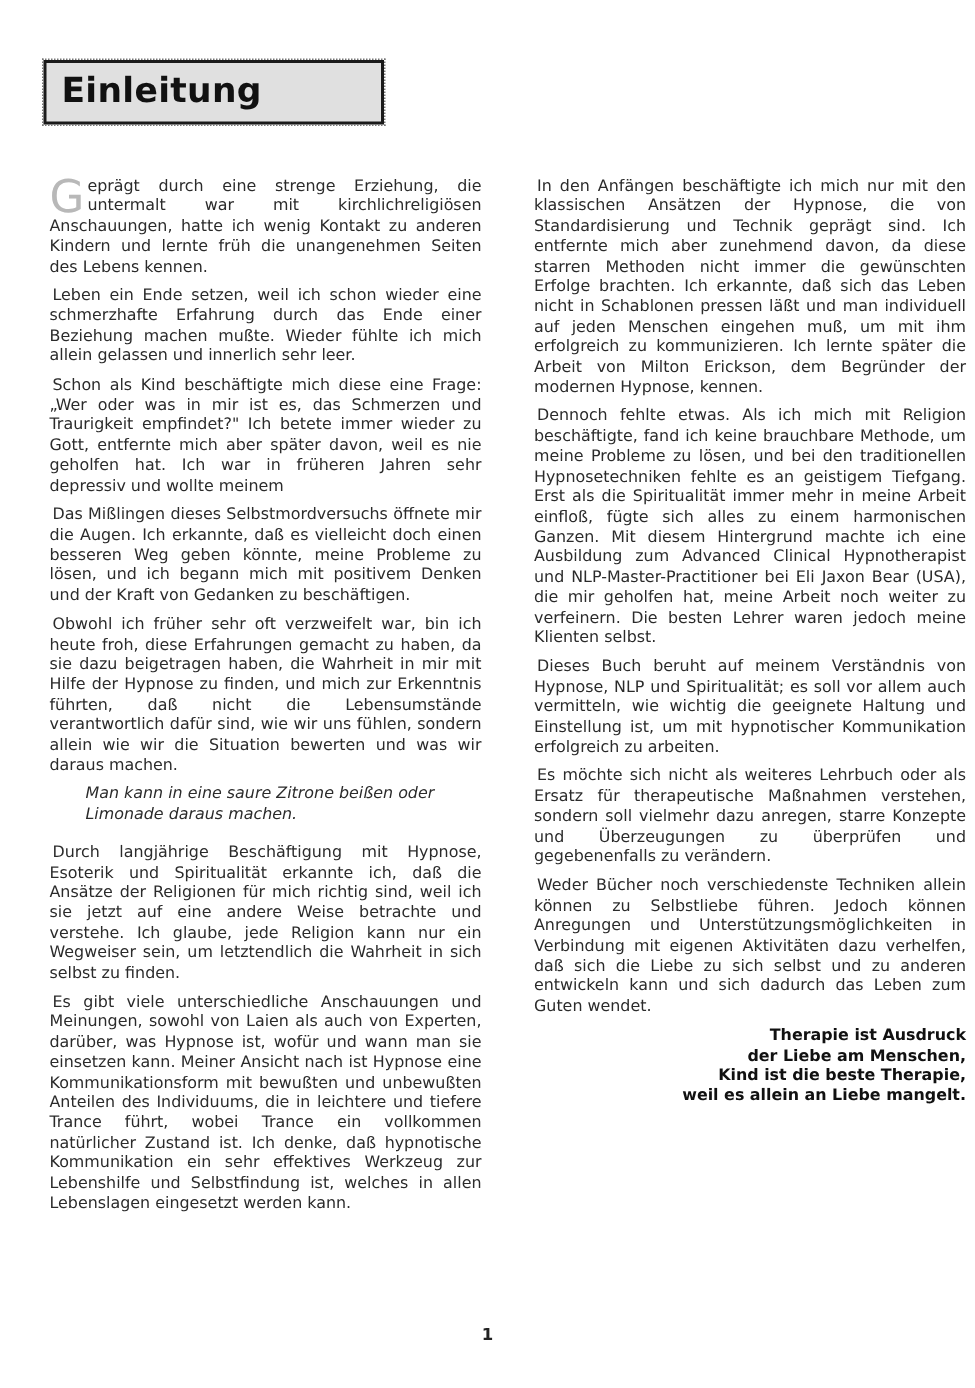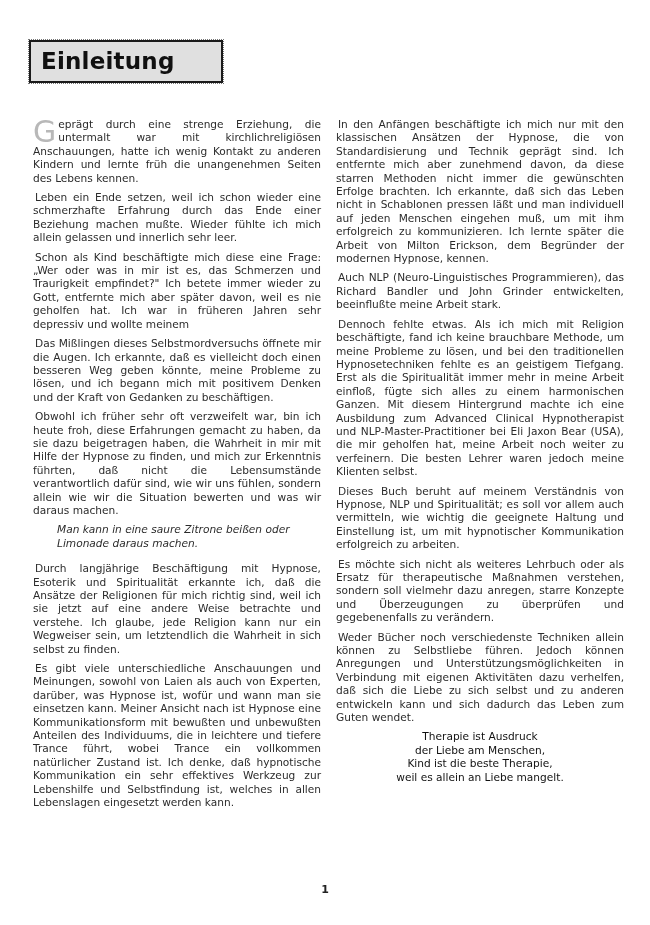--- a/index.html
+++ b/index.html
@@ -1,35 +1,35 @@
 <!DOCTYPE html>
 <html><head>
 <meta charset="utf-8">
 <style>
   html, body { margin: 0; padding: 0; background: #ffffff; }
   body { width: 650px; height: 925px; position: relative; overflow: hidden;
          font-family: "DejaVu Sans", sans-serif; color: #2a2a2a; }
-  .title-box { position: absolute; left: 29px; top: 40px; width: 194px; height: 43px;
+  .title-box { position: absolute; left: 29px; top: 40px; width: 227px; height: 43px;
                background: #e0e0e0; border: 2px solid #1a1a1a; box-sizing: border-box;
                outline: 1px dotted #777; outline-offset: 0px; text-align: right; }
   .title-box h1 { margin: 0; position: absolute; left: 10px; top: 6px;
                   font-family: "DejaVu Sans", sans-serif; font-weight: bold; font-size: 23px;
                   color: #111; letter-spacing: 0.2px; }
   .col { position: absolute; top: 118px; width: 288px; }
   .col.left { left: 33px; }
-  .col.right { left: 336px; }
+  .col.right { left: 356px; }
   p { margin: 0 0 6px 0; font-size: 10.6px; line-height: 13.4px; text-align: justify;
       hyphens: manual; color: #2b2b2b; text-indent: 2px; }
   p.first { text-indent: 0; }
   .dropcap { float: left; font-size: 30px; line-height: 25px; color: #b8b8b8;
              font-family: "DejaVu Sans", sans-serif; margin: 1px 2px 0 0; }
   .quote { margin: 2px 0 12px 24px; font-style: italic; font-size: 10.6px; line-height: 13.4px;
            text-align: left; text-indent: 0; }
-  .poem { margin-top: 0; font-weight: normal; font-size: 10.6px; line-height: 13.4px; color: #111;
-          text-align: center; text-indent: 0; }
+  .poem { margin-top: 0; font-weight: bold; font-size: 10.6px; line-height: 13.4px; color: #111;
+          text-align: right; text-indent: 0; }
   .poem div { white-space: nowrap; }
   .page-number { position: absolute; top: 883px; left: 0; width: 650px; text-align: center;
                  font-size: 11px; font-weight: bold; color: #222; }
 </style>
 </head>
 <body>
 
 <div class="title-box">
   <h1>Einleitung</h1>
 </div>
@@ -40,21 +40,20 @@
   <p>Schon als Kind beschäftigte mich diese eine Frage: „Wer oder was in mir ist es, das Schmerzen und Traurigkeit empfindet?" Ich betete immer wieder zu Gott, entfernte mich aber später davon, weil es nie geholfen hat. Ich war in früheren Jahren sehr depressiv und wollte meinem</p>
   <p>Das Mißlingen dieses Selbstmordversuchs öffnete mir die Augen. Ich erkannte, daß es vielleicht doch einen besseren Weg geben könnte, meine Probleme zu lösen, und ich begann mich mit positivem Denken und der Kraft von Gedanken zu beschäftigen.</p>
   <p>Obwohl ich früher sehr oft verzweifelt war, bin ich heute froh, diese Erfahrungen gemacht zu haben, da sie dazu beigetragen haben, die Wahrheit in mir mit Hilfe der Hypnose zu finden, und mich zur Erkenntnis führten, daß nicht die Lebensumstände verantwortlich dafür sind, wie wir uns fühlen, sondern allein wie wir die Situation bewerten und was wir daraus machen.</p>
   <p class="quote">Man kann in eine saure Zitrone beißen oder Limonade daraus machen.</p>
   <p>Durch langjährige Beschäftigung mit Hypnose, Esoterik und Spiritualität erkannte ich, daß die Ansätze der Religionen für mich richtig sind, weil ich sie jetzt auf eine andere Weise betrachte und verstehe. Ich glaube, jede Religion kann nur ein Wegweiser sein, um letztendlich die Wahrheit in sich selbst zu finden.</p>
   <p>Es gibt viele unterschiedliche Anschauungen und Meinungen, sowohl von Laien als auch von Experten, darüber, was Hypnose ist, wofür und wann man sie einsetzen kann. Meiner Ansicht nach ist Hypnose eine Kommunikationsform mit bewußten und unbewußten Anteilen des Individuums, die in leichtere und tiefere Trance führt, wobei Trance ein vollkommen natürlicher Zustand ist. Ich denke, daß hypnotische Kommunikation ein sehr effektives Werkzeug zur Lebenshilfe und Selbstfindung ist, welches in allen Lebenslagen eingesetzt werden kann.</p>
 </div>
 
 <div class="col right">
   <p>In den Anfängen beschäftigte ich mich nur mit den klassischen Ansätzen der Hypnose, die von Standardisierung und Technik geprägt sind. Ich entfernte mich aber zunehmend davon, da diese starren Methoden nicht immer die gewünschten Erfolge brachten. Ich erkannte, daß sich das Leben nicht in Schablonen pressen läßt und man individuell auf jeden Menschen eingehen muß, um mit ihm erfolgreich zu kommunizieren. Ich lernte später die Arbeit von Milton Erickson, dem Begründer der modernen Hypnose, kennen.</p>
-  <p>Auch NLP (Neuro-Linguistisches Programmieren), das Richard Bandler und John Grinder entwickelten, beeinflußte meine Arbeit stark.</p>
   <p>Dennoch fehlte etwas. Als ich mich mit Religion beschäftigte, fand ich keine brauchbare Methode, um meine Probleme zu lösen, und bei den traditionellen Hypnosetechniken fehlte es an geistigem Tiefgang. Erst als die Spiritualität immer mehr in meine Arbeit einfloß, fügte sich alles zu einem harmonischen Ganzen. Mit diesem Hintergrund machte ich eine Ausbildung zum Advanced Clinical Hypnotherapist und NLP-Master-Practitioner bei Eli Jaxon Bear (USA), die mir geholfen hat, meine Arbeit noch weiter zu verfeinern. Die besten Lehrer waren jedoch meine Klienten selbst.</p>
   <p>Dieses Buch beruht auf meinem Verständnis von Hypnose, NLP und Spiritualität; es soll vor allem auch vermitteln, wie wichtig die geeignete Haltung und Einstellung ist, um mit hypnotischer Kommunikation erfolgreich zu arbeiten.</p>
   <p>Es möchte sich nicht als weiteres Lehrbuch oder als Ersatz für therapeutische Maßnahmen verstehen, sondern soll vielmehr dazu anregen, starre Konzepte und Überzeugungen zu überprüfen und gegebenenfalls zu verändern.</p>
   <p>Weder Bücher noch verschiedenste Techniken allein können zu Selbstliebe führen. Jedoch können Anregungen und Unterstützungsmöglichkeiten in Verbindung mit eigenen Aktivitäten dazu verhelfen, daß sich die Liebe zu sich selbst und zu anderen entwickeln kann und sich dadurch das Leben zum Guten wendet.</p>
   <div class="poem">
     <div>Therapie ist Ausdruck</div>
     <div>der Liebe am Menschen,</div>
     <div>Kind ist die beste Therapie,</div>
     <div>weil es allein an Liebe mangelt.</div>
   </div>

